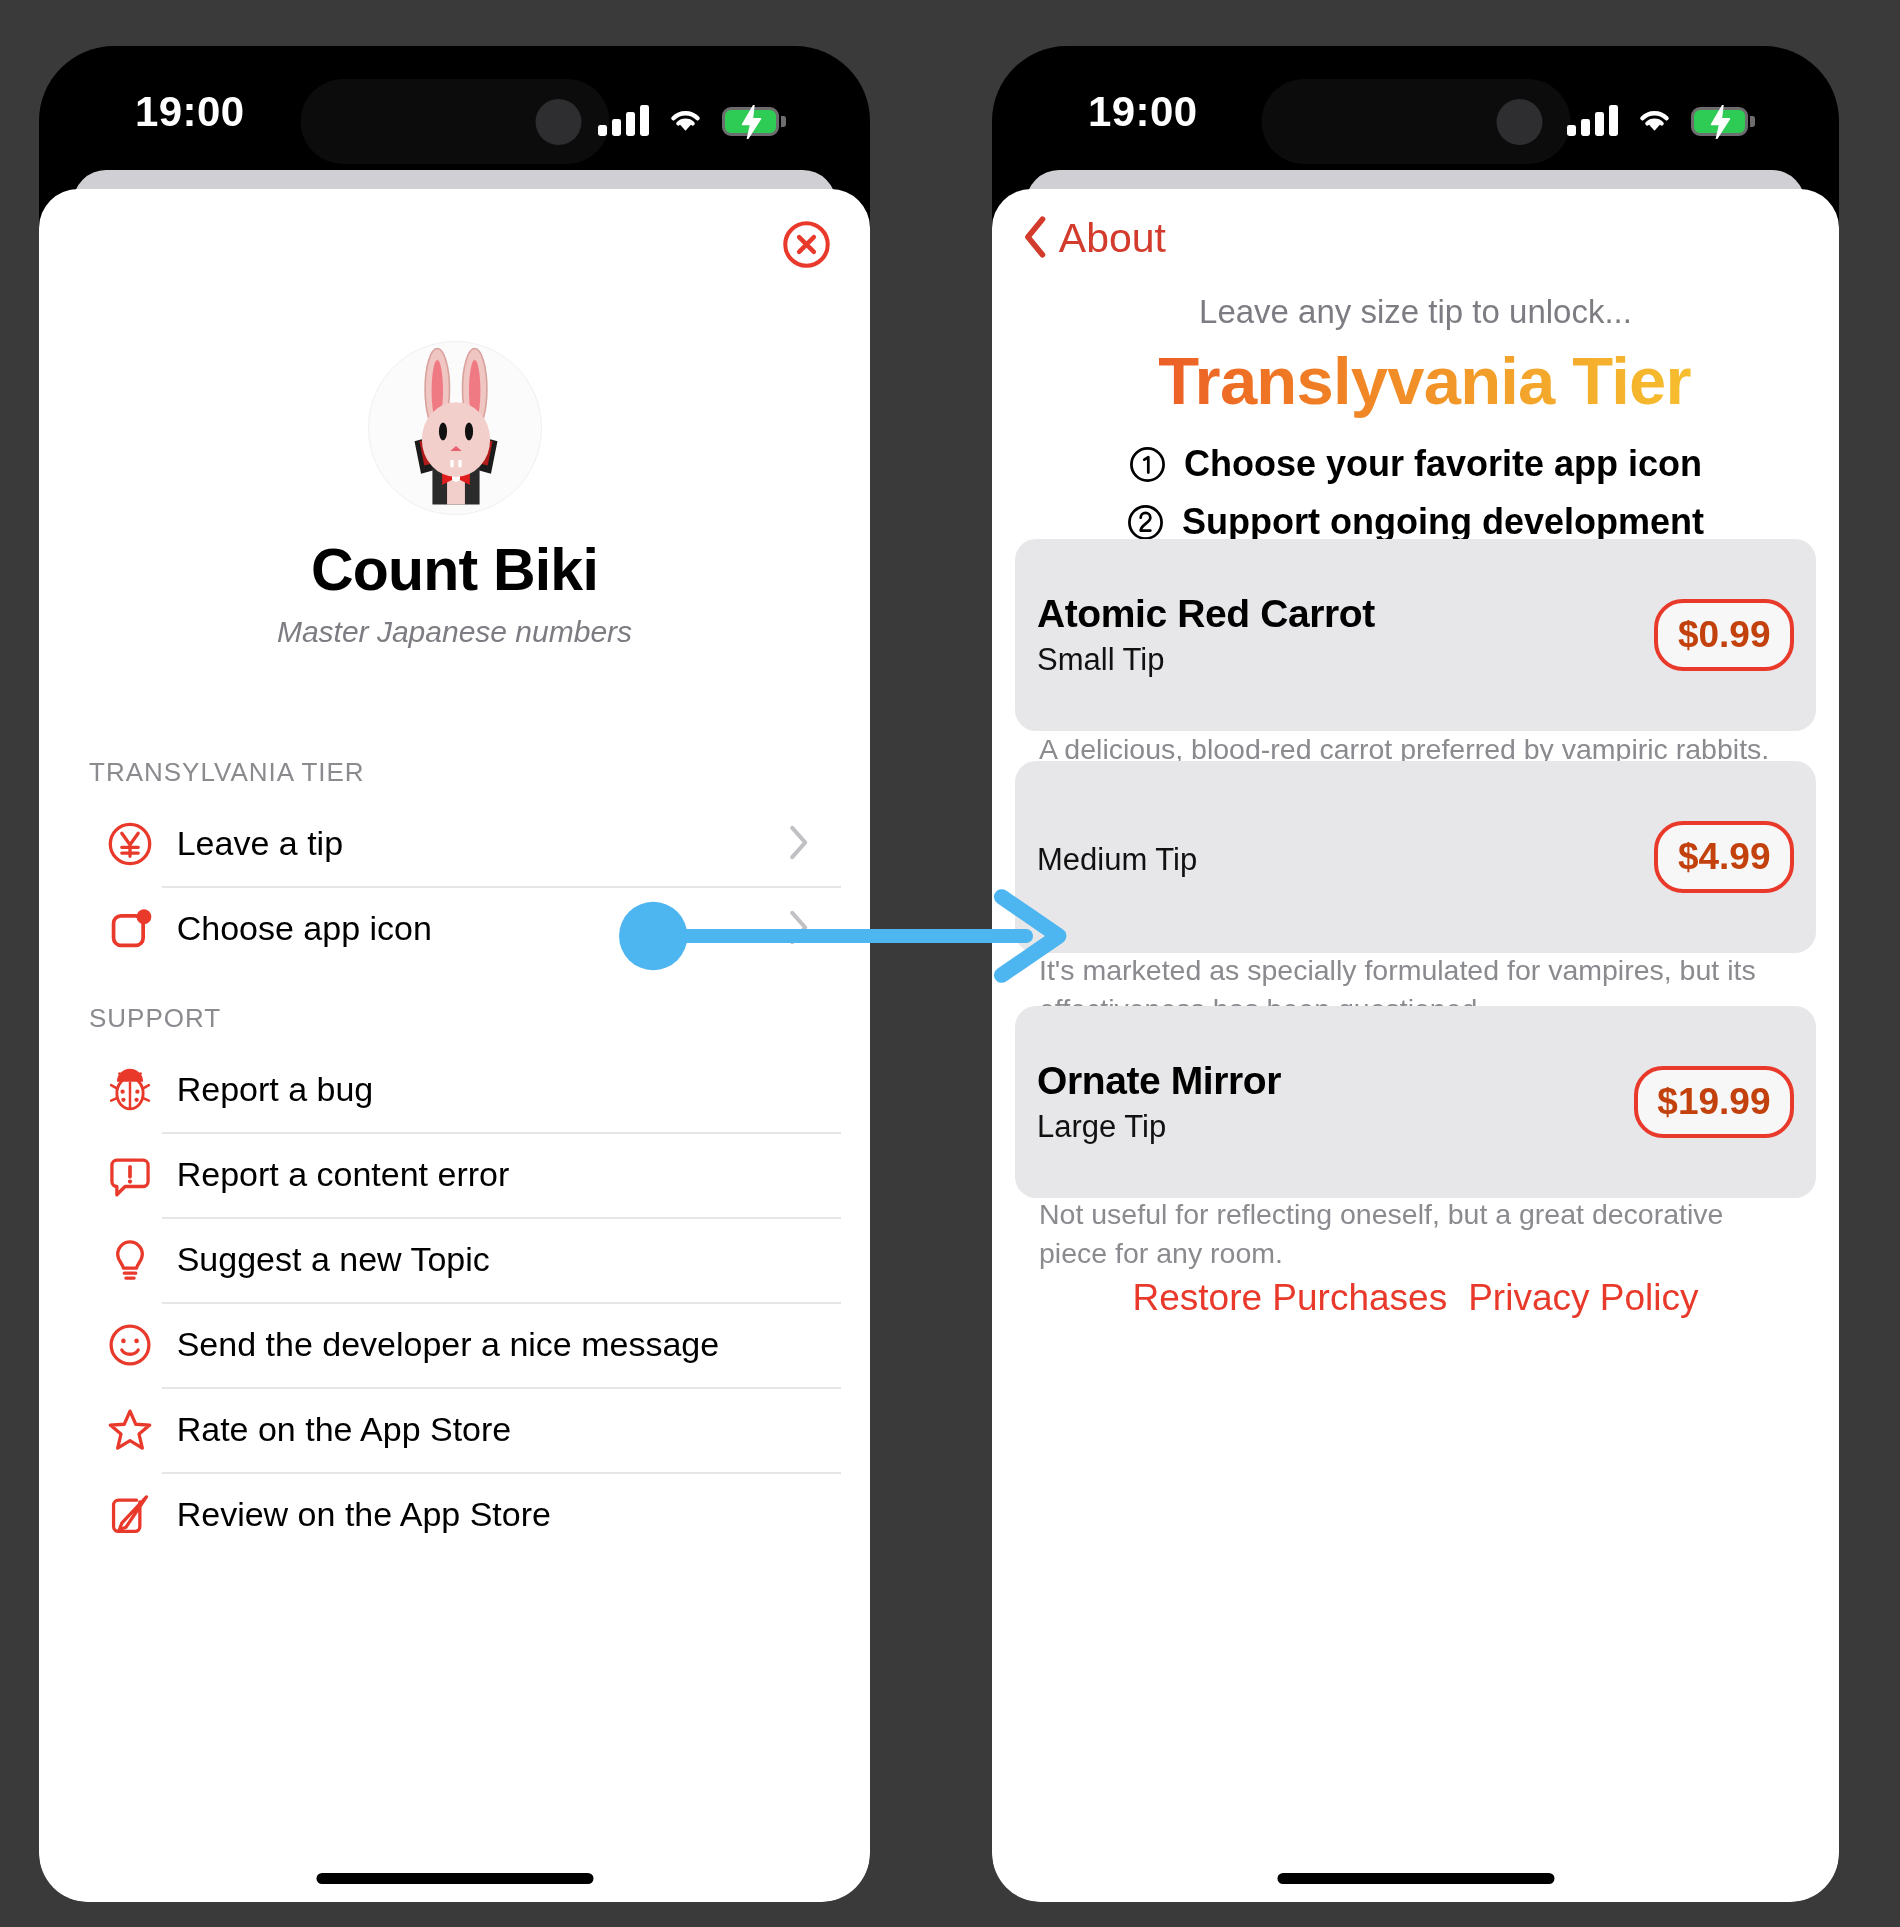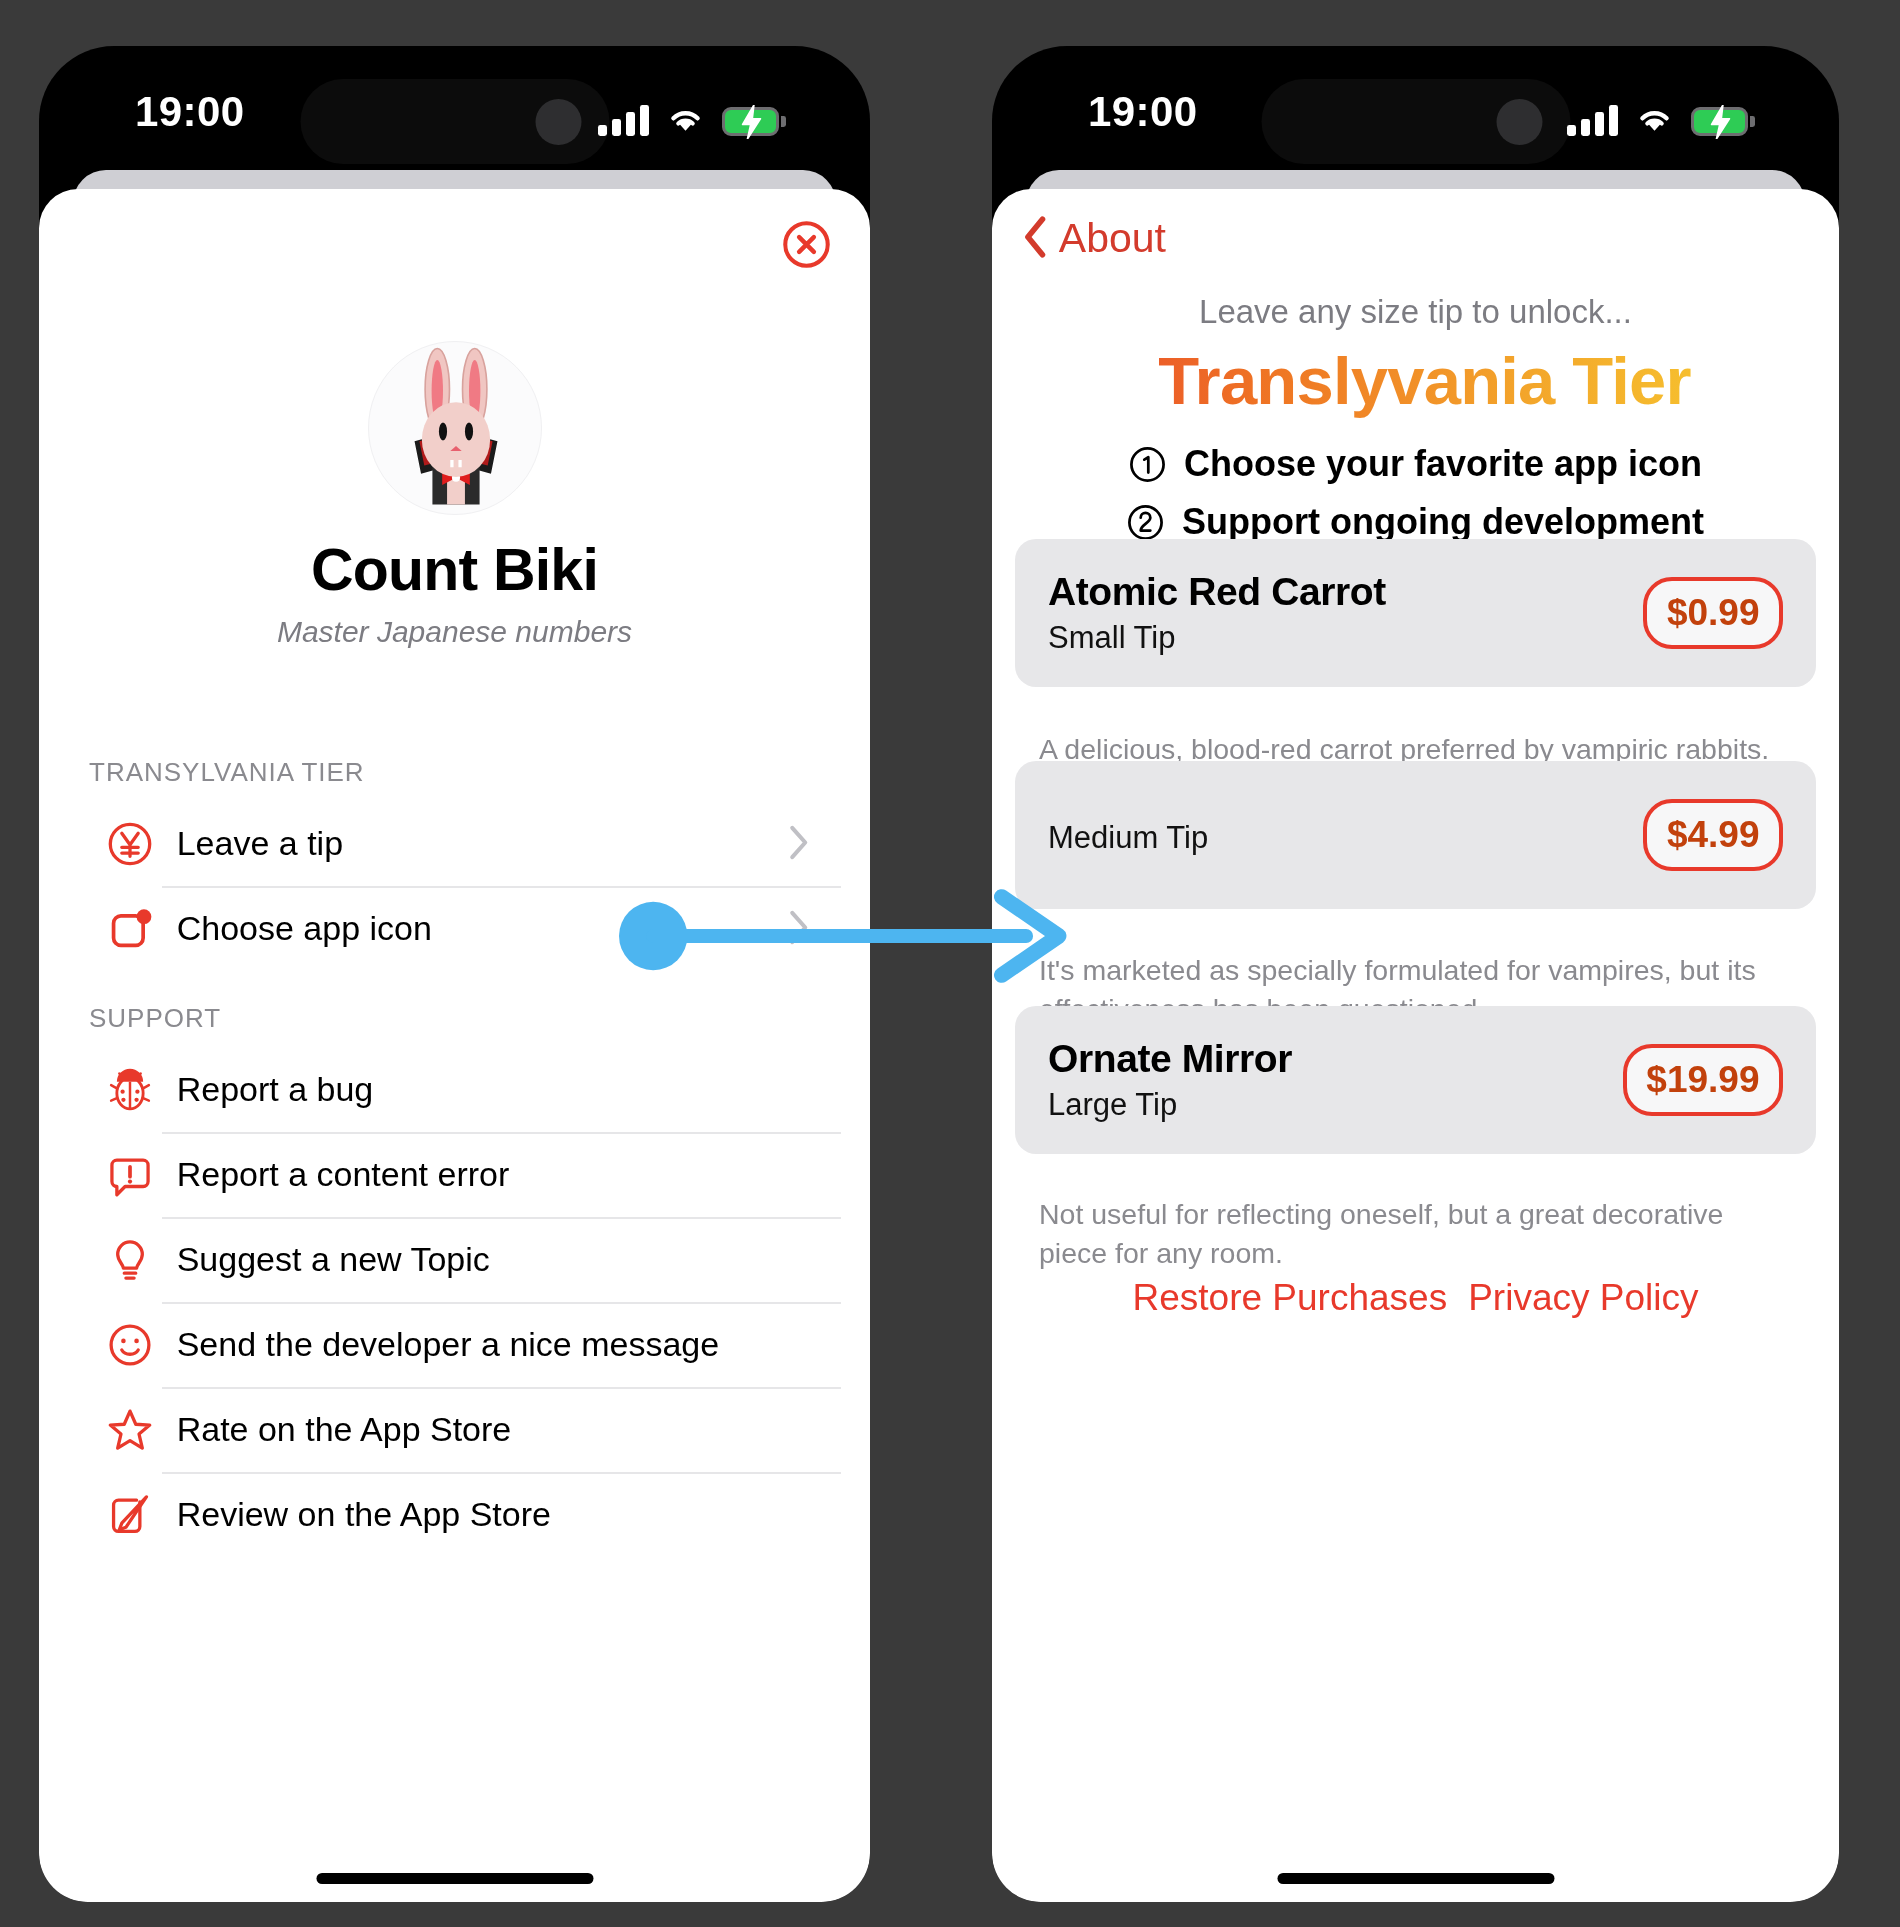--- a/index.html
+++ b/index.html
@@ -270,24 +270,24 @@
     font-size: 36px;
     font-weight: 700;
     color: #000;
   }
 
   .tip-card {
     position: absolute;
     left: 23px; right: 23px;
     background: #e7e7e9;
     border-radius: 21px;
-    height: 148px;
+    height: 192px;
     display: flex;
     align-items: center;
-    padding: 0 33px;
+    padding: 0 22px;
   }
   .tip-texts { flex: 1; }
   .tip-name {
     font-size: 39px;
     font-weight: 800;
     color: #000;
     letter-spacing: -0.4px;
   }
   .tip-size {
     margin-top: 6.5px;

